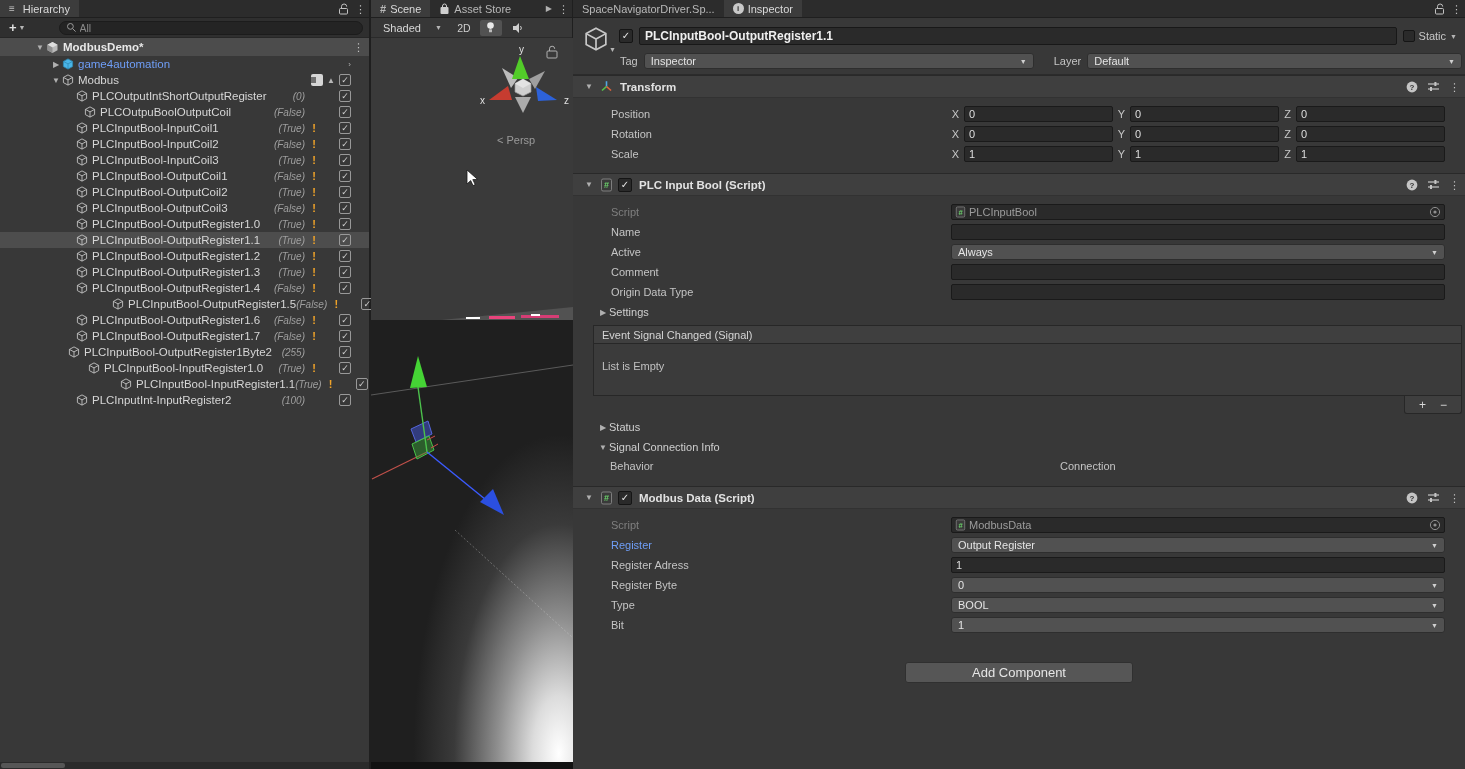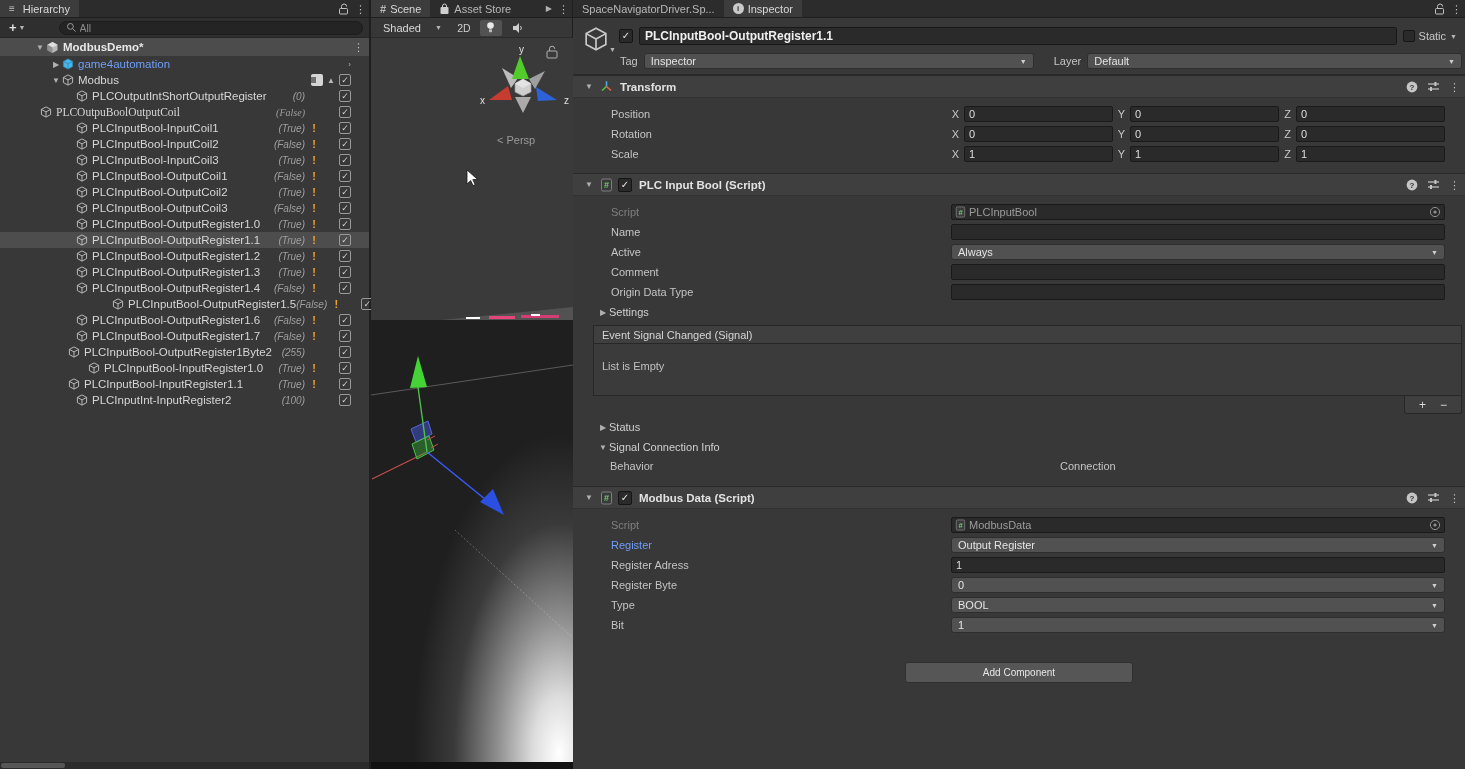--- a/index.html
+++ b/index.html
@@ -99,21 +99,21 @@
   .foldrow .fold { flex:0 0 12px; }
   .evbox { margin:4px 3px 0 20px; }
   .evbox .evhead { height:19px; background:#3f3f3f; border:1px solid #272727; display:flex; align-items:center; padding-left:8px; color:#d5d5d5;}
   .evbox .evbody { height:52px; background:#3b3b3b; border:1px solid #272727; border-top:none; padding:16px 0 0 8px; color:#c0c0c0;}
   .evfoot { height:18px; display:flex; justify-content:flex-end; margin:0 3px 4px 0;}
   .evfoot .btns { width:58px; background:#3f3f3f; border:1px solid #272727; border-top:none; border-radius:0 0 3px 3px; display:flex; align-items:center; justify-content:space-evenly; color:#d8d8d8; font-size:12px;}
   .colrow { position:relative; height:18px; margin:2px 0;}
   .colrow .cl { position:absolute; left:37px; top:2px; color:#c4c4c4;}
   .colrow .cr { position:absolute; left:487px; top:2px; color:#c4c4c4;}
   .addc-wrap { display:flex; justify-content:center; margin-top:18px; }
-  .addc { width:228px; height:21px; background:#565656; border:1px solid #303030; border-radius:3px; color:#e6e6e6; display:flex; align-items:center; justify-content:center; font-size:10px;}
+  .addc { width:228px; height:21px; background:#565656; border:1px solid #303030; border-radius:3px; color:#e6e6e6; display:flex; align-items:center; justify-content:center; font-size:13px;}
   .hier-ticon { color:#c0c0c0; font-size:10px; margin-right:4px;}
   .grid-glyph { color:#b8b8b8; font-size:11px; font-weight:bold;}
   .info-circ { width:11px; height:11px; border-radius:50%; background:#c9c9c9; color:#333; font-size:8px; font-weight:bold; line-height:11px; text-align:center;}
 </style>
 </head>
 <body>
 
 <div id="hierarchy" class="panel">
   <div class="tabstrip">
     <div class="tab active">
@@ -193,21 +193,21 @@
             <path d="M1.4 3.4 L6 5.9 L10.6 3.4 M6 5.9 V11.1" fill="none" stroke="#c4c4c4" stroke-width="0.9"></path>
           </svg>
         </span>
         <span class="hlabel">PLCOutputIntShortOutputRegister</span>
         <div class="hright">
           <span class="hvalue">(0)</span>
           <span class="hwarn off">!</span>
           <div class="hcheck">✓</div>
         </div>
       </div>
-      <div class="hrow" style="padding-left: 40px; font-family: Liberation Serif, serif;">
+      <div class="hrow" style="padding-left: 84px;">
         <span class="icon">
           <svg width="12" height="12" viewBox="0 0 12 12">
             <path d="M6 0.9 L10.6 3.4 V8.6 L6 11.1 L1.4 8.6 V3.4 Z" fill="none" stroke="#c4c4c4" stroke-width="0.9"></path>
             <path d="M1.4 3.4 L6 5.9 L10.6 3.4 M6 5.9 V11.1" fill="none" stroke="#c4c4c4" stroke-width="0.9"></path>
           </svg>
         </span>
         <span class="hlabel">PLCOutpuBoolOutputCoil</span>
         <div class="hright">
           <span class="hvalue">(False)</span>
           <span class="hwarn off">!</span>
@@ -431,21 +431,21 @@
             <path d="M1.4 3.4 L6 5.9 L10.6 3.4 M6 5.9 V11.1" fill="none" stroke="#c4c4c4" stroke-width="0.9"></path>
           </svg>
         </span>
         <span class="hlabel">PLCInputBool-InputRegister1.0</span>
         <div class="hright">
           <span class="hvalue">(True)</span>
           <span class="hwarn">!</span>
           <div class="hcheck">✓</div>
         </div>
       </div>
-      <div class="hrow" style="padding-left: 68px;">
+      <div class="hrow" style="padding-left: 92px; margin-left: 28px;">
         <span class="icon">
           <svg width="12" height="12" viewBox="0 0 12 12">
             <path d="M6 0.9 L10.6 3.4 V8.6 L6 11.1 L1.4 8.6 V3.4 Z" fill="none" stroke="#c4c4c4" stroke-width="0.9"></path>
             <path d="M1.4 3.4 L6 5.9 L10.6 3.4 M6 5.9 V11.1" fill="none" stroke="#c4c4c4" stroke-width="0.9"></path>
           </svg>
         </span>
         <span class="hlabel">PLCInputBool-InputRegister1.1</span>
         <div class="hright">
           <span class="hvalue">(True)</span>
           <span class="hwarn">!</span>

